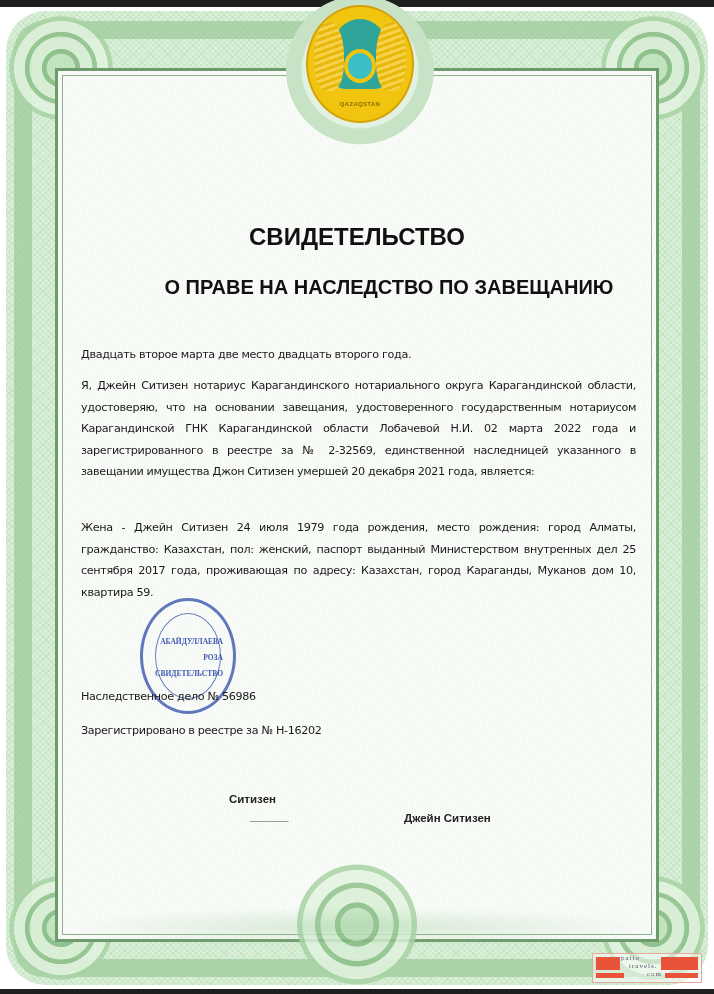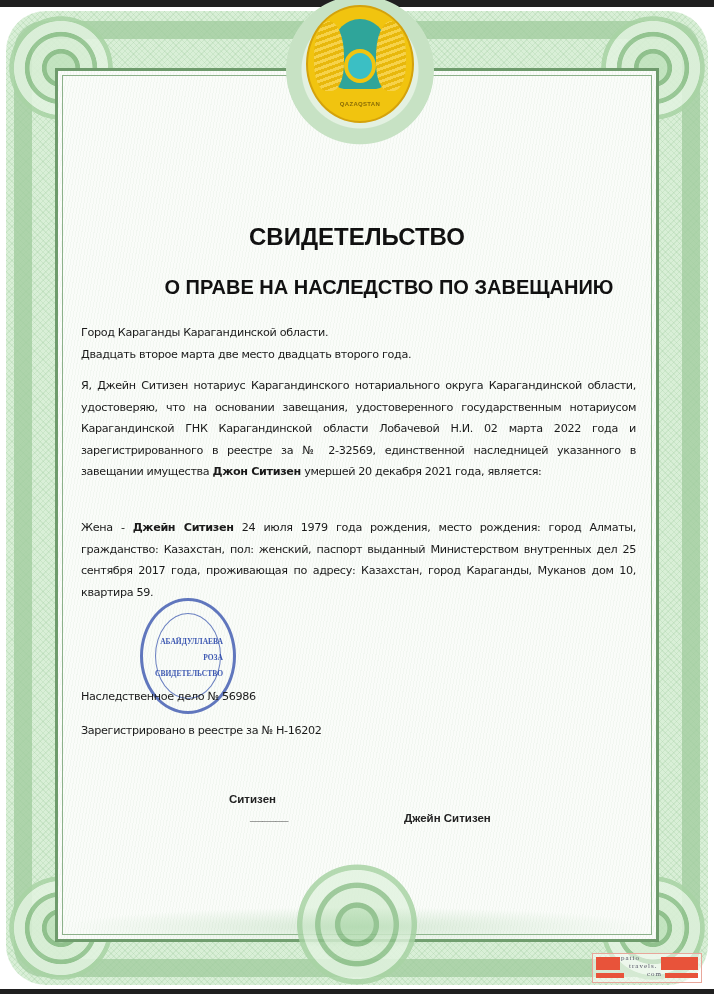--- a/index.html
+++ b/index.html
@@ -92,21 +92,21 @@
   .t2 { top: 276px; font-size: 20px; padding-left: 32px; }
   .line {
     position: absolute; left: 81px; font-size: 11.2px; color: #1a1a1a;
     font-family: "DejaVu Sans", sans-serif; letter-spacing: -0.35px;
   }
   .para {
     position: absolute; left: 81px; width: 555px; font-size: 11.2px; color: #1a1a1a;
     font-family: "DejaVu Sans", sans-serif; line-height: 21.5px; text-align: justify;
     letter-spacing: -0.35px;
   }
-  .para b { font-weight: bold; }
+  .para b { font-weight: normal; }
   .stamp {
     position: absolute; left: 140px; top: 598px; width: 96px; height: 116px;
     border-radius: 50%;
     border: 3px solid rgba(45,75,170,0.75);
     box-sizing: border-box;
   }
   .stamp::before {
     content: ""; position: absolute; left: 12px; top: 12px; right: 12px; bottom: 12px;
     border-radius: 50%; border: 1.5px solid rgba(45,75,170,0.7);
   }
@@ -151,21 +151,20 @@
     <div class="emblem-inner"></div>
     <div class="emblem-wing" style="left:14px;"></div>
     <div class="emblem-wing" style="left:76px;"></div>
     <div class="emblem-center"></div>
     <div class="emblem-text">QAZAQSTAN</div>
   </div>
 
   <div class="title t1">СВИДЕТЕЛЬСТВО</div>
   <div class="title t2">О ПРАВЕ НА НАСЛЕДСТВО ПО ЗАВЕЩАНИЮ</div>
 
-  <div class="line" style="top:326px;">Город Караганды Карагандинской области.</div>
   <div class="line" style="top:348px;">Двадцать  второе марта две место двадцать второго года.</div>
 
   <div class="para" style="top:375px;">
     <span>Я, Джейн Ситизен нотариус Карагандинского нотариального округа Карагандинской области, удостоверяю, что на основании завещания, удостоверенного государственным нотариусом Карагандинской ГНК Карагандинской области Лобачевой Н.И. 02 марта 2022 года и зарегистрированного в реестре за № 2-32569,  единственной наследницей указанного в завещании имущества  </span><b>Джон Ситизен</b><span> умершей 20 декабря 2021 года, является:</span>
   </div>
 
   <div class="para" style="top:517px;">
     <span>Жена - </span><b>Джейн Ситизен</b><span> 24 июля 1979 года рождения, место рождения: город Алматы, гражданство: Казахстан, пол: женский, паспорт выданный Министерством внутренных дел 25   сентября 2017 года, проживающая по адресу: Казахстан, город Караганды, Муканов дом 10, квартира 59.</span>
   </div>
 

